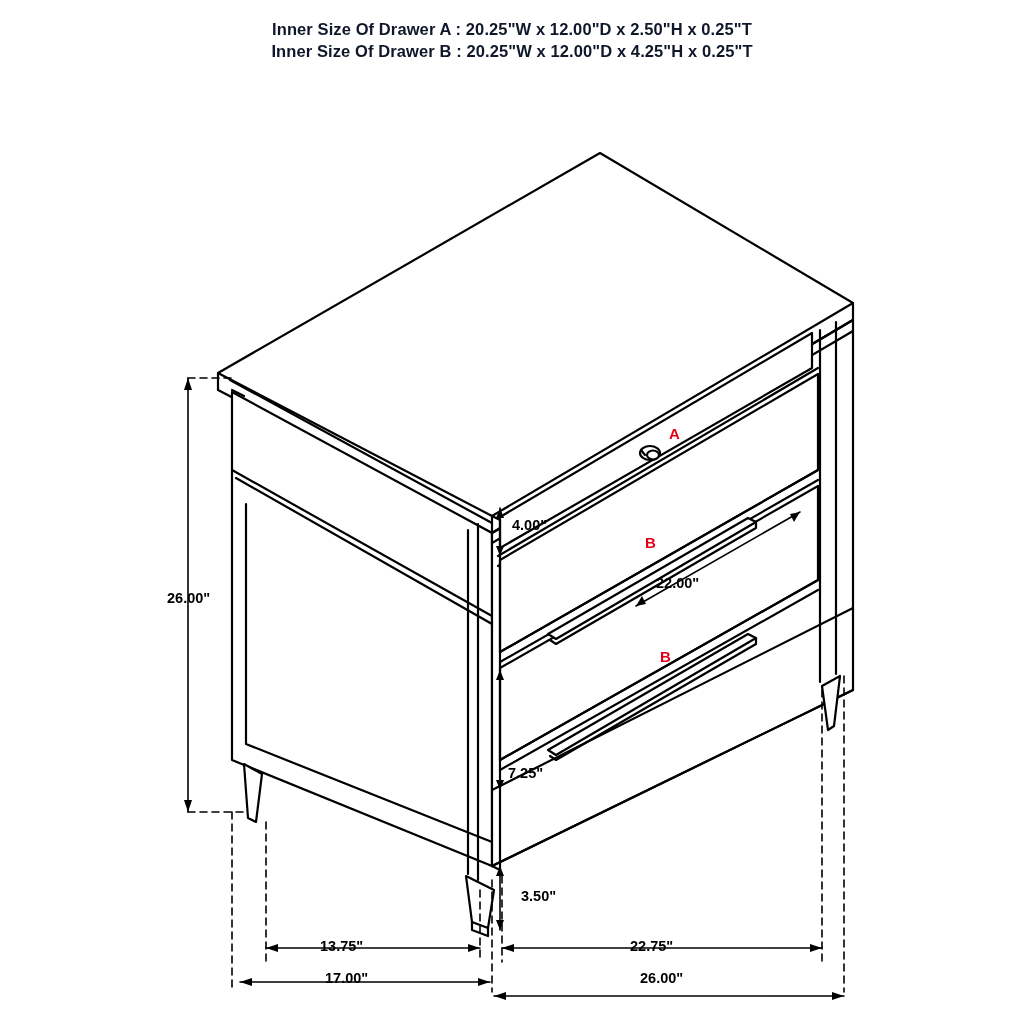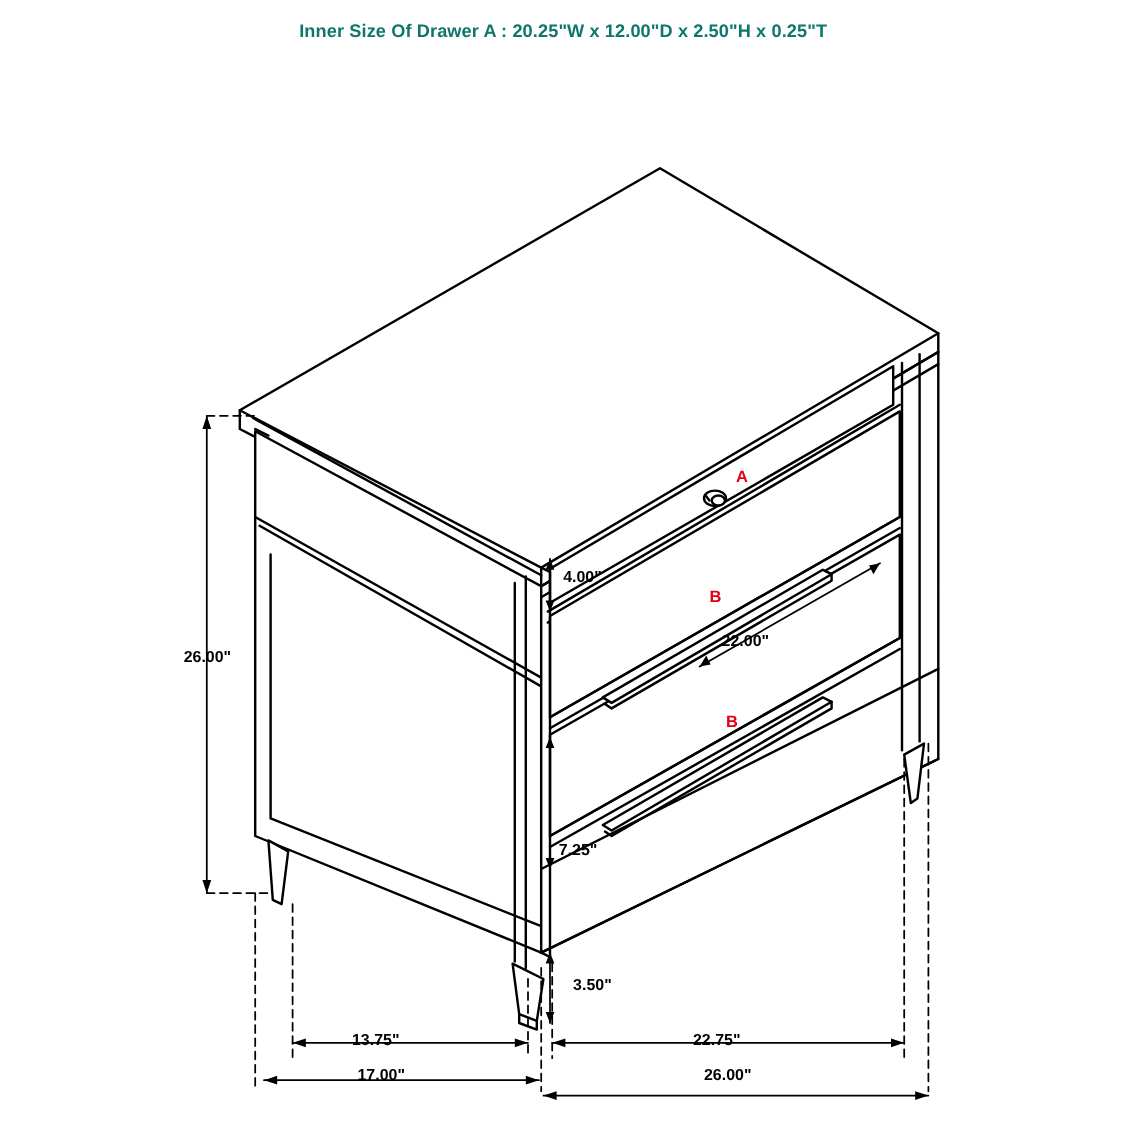--- a/index.html
+++ b/index.html
@@ -16,21 +16,21 @@
     overflow: hidden;
   }
   .header {
     position: absolute;
     top: 18px;
     left: 0;
     width: 1024px;
     text-align: center;
     font-size: 16.5px;
     font-weight: bold;
-    color: #0f766e;
+    color: #0f172a;
     line-height: 22px;
     letter-spacing: 0.1px;
   }
   .header div { white-space: nowrap; }
 
   svg#art {
     position: absolute;
     top: 0;
     left: 0;
   }
@@ -50,20 +50,21 @@
     white-space: nowrap;
   }
 </style>
 </head>
 <body>
 
 <div id="page">
 
   <div class="header">
     <div>Inner Size Of Drawer A : 20.25"W x 12.00"D x 2.50"H x 0.25"T</div>
+    <div>Inner Size Of Drawer B : 20.25"W x 12.00"D x 4.25"H x 0.25"T</div>
   </div>
 
   <svg id="art" width="1024" height="1024" viewBox="0 0 1024 1024">
     <g fill="none" stroke="#000000" stroke-width="2.2" stroke-linejoin="round" stroke-linecap="round">
 
       <polygon points="218,373 600,153 853,303 492,516" fill="#ffffff"></polygon>
 
       <polyline points="218,373 218,390 492,533 492,516"></polyline>
 
       <polyline points="492,533 853,320 853,303"></polyline>

